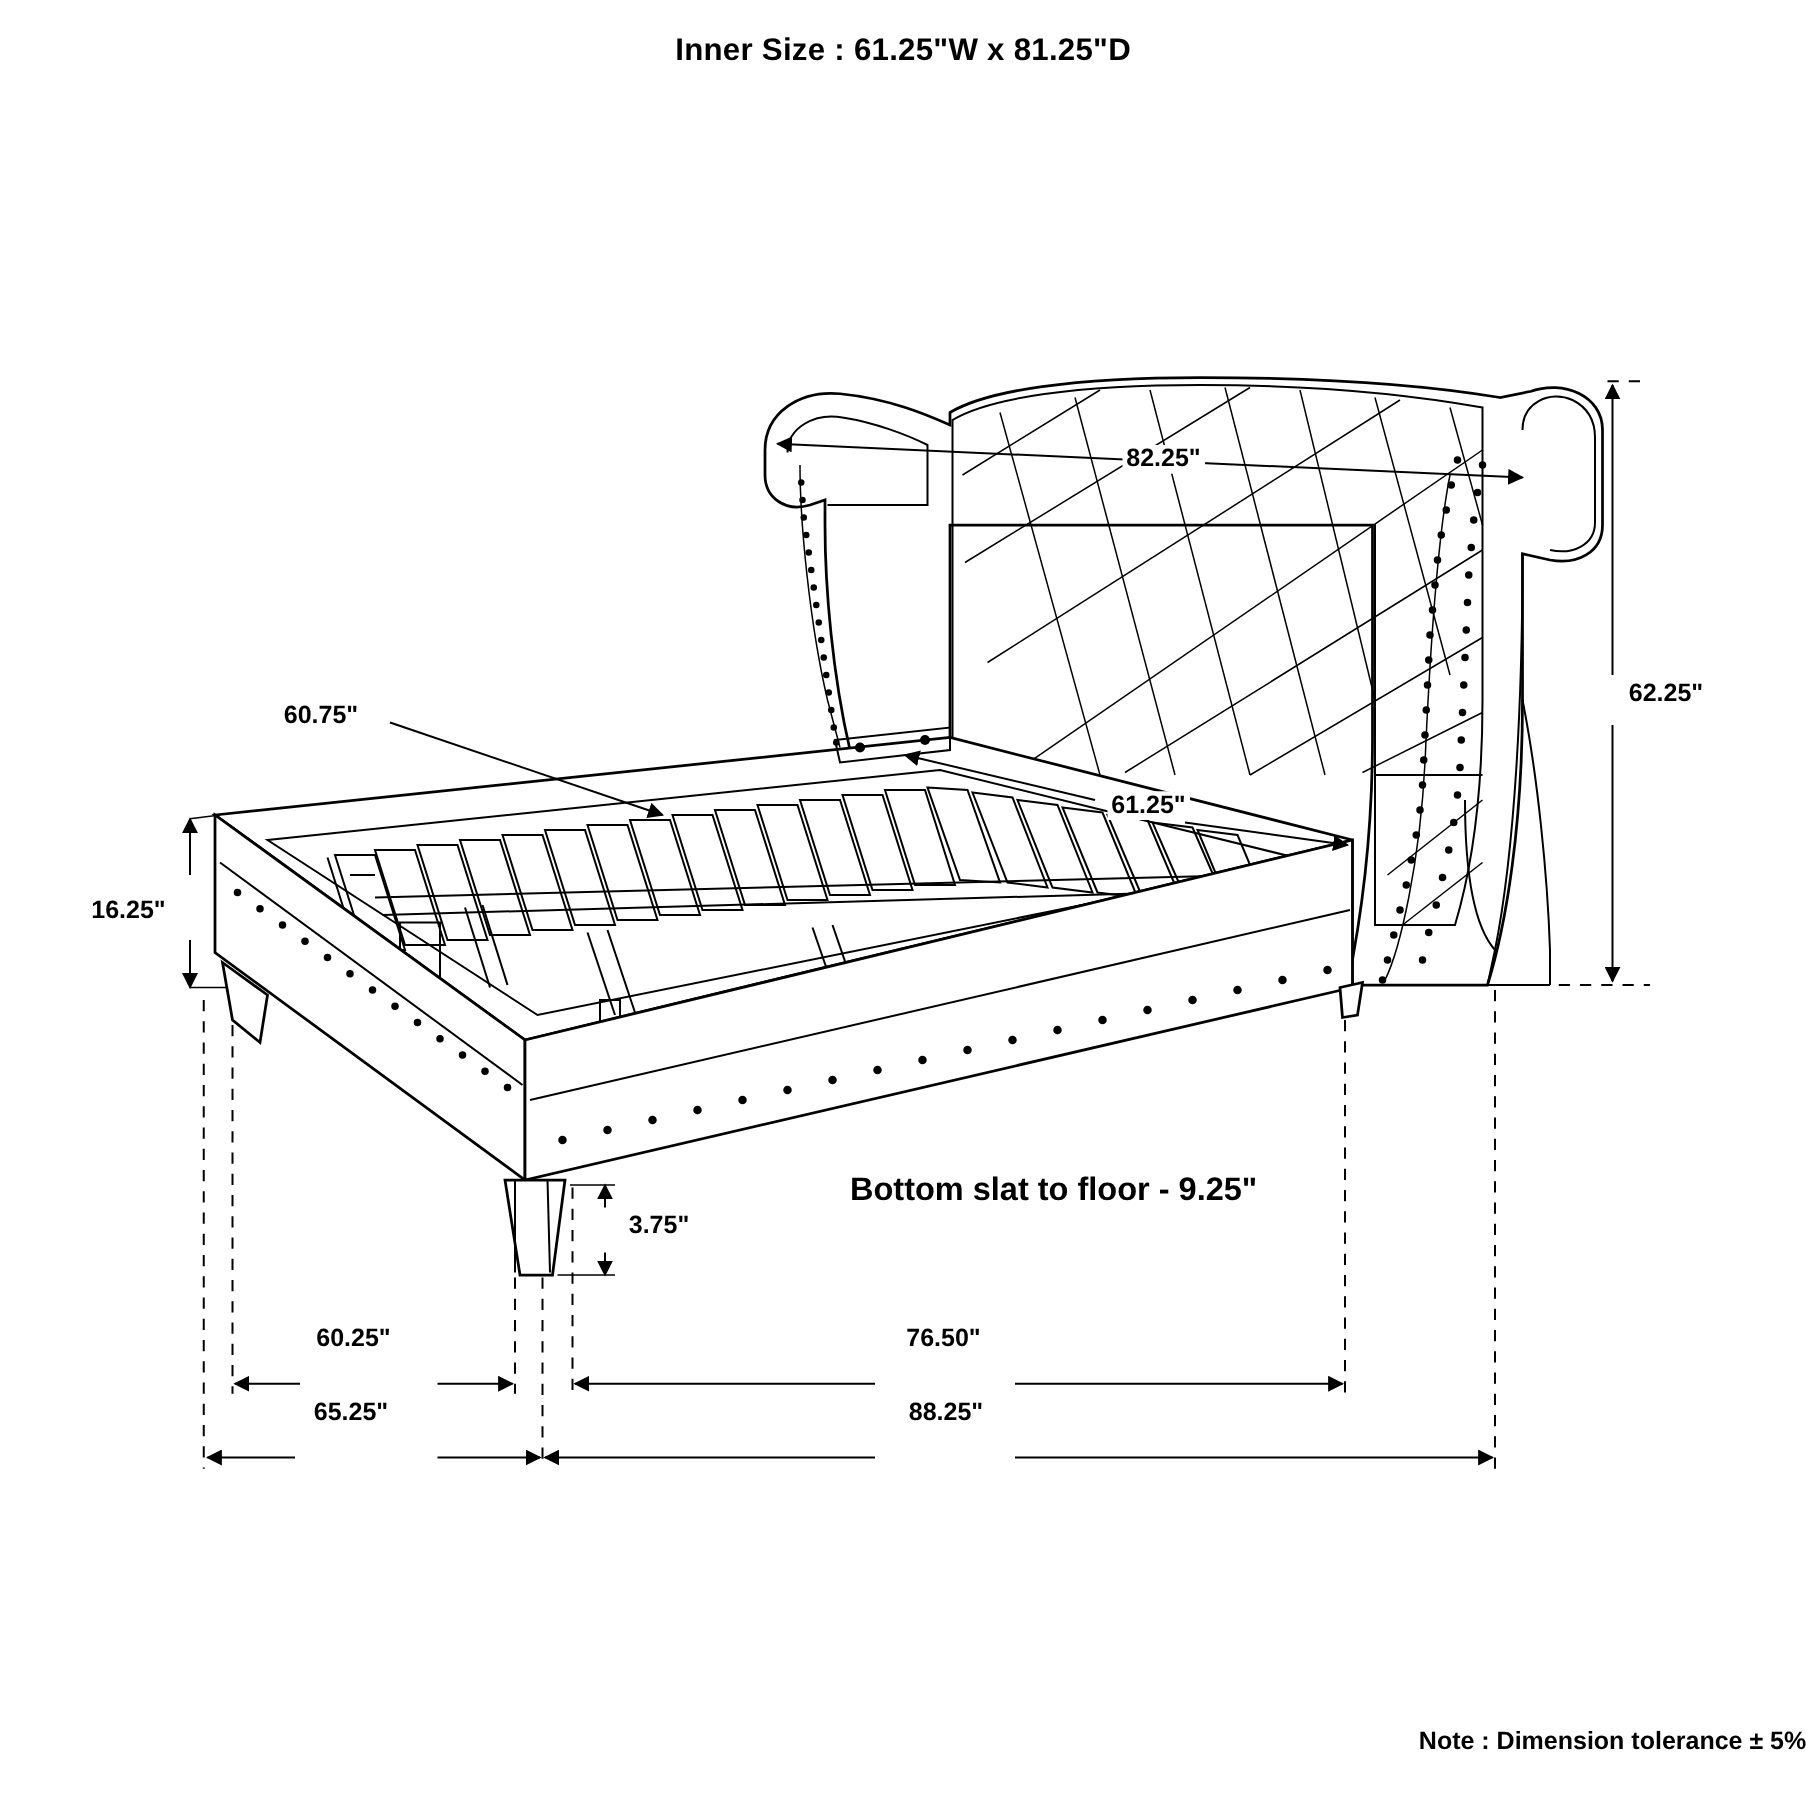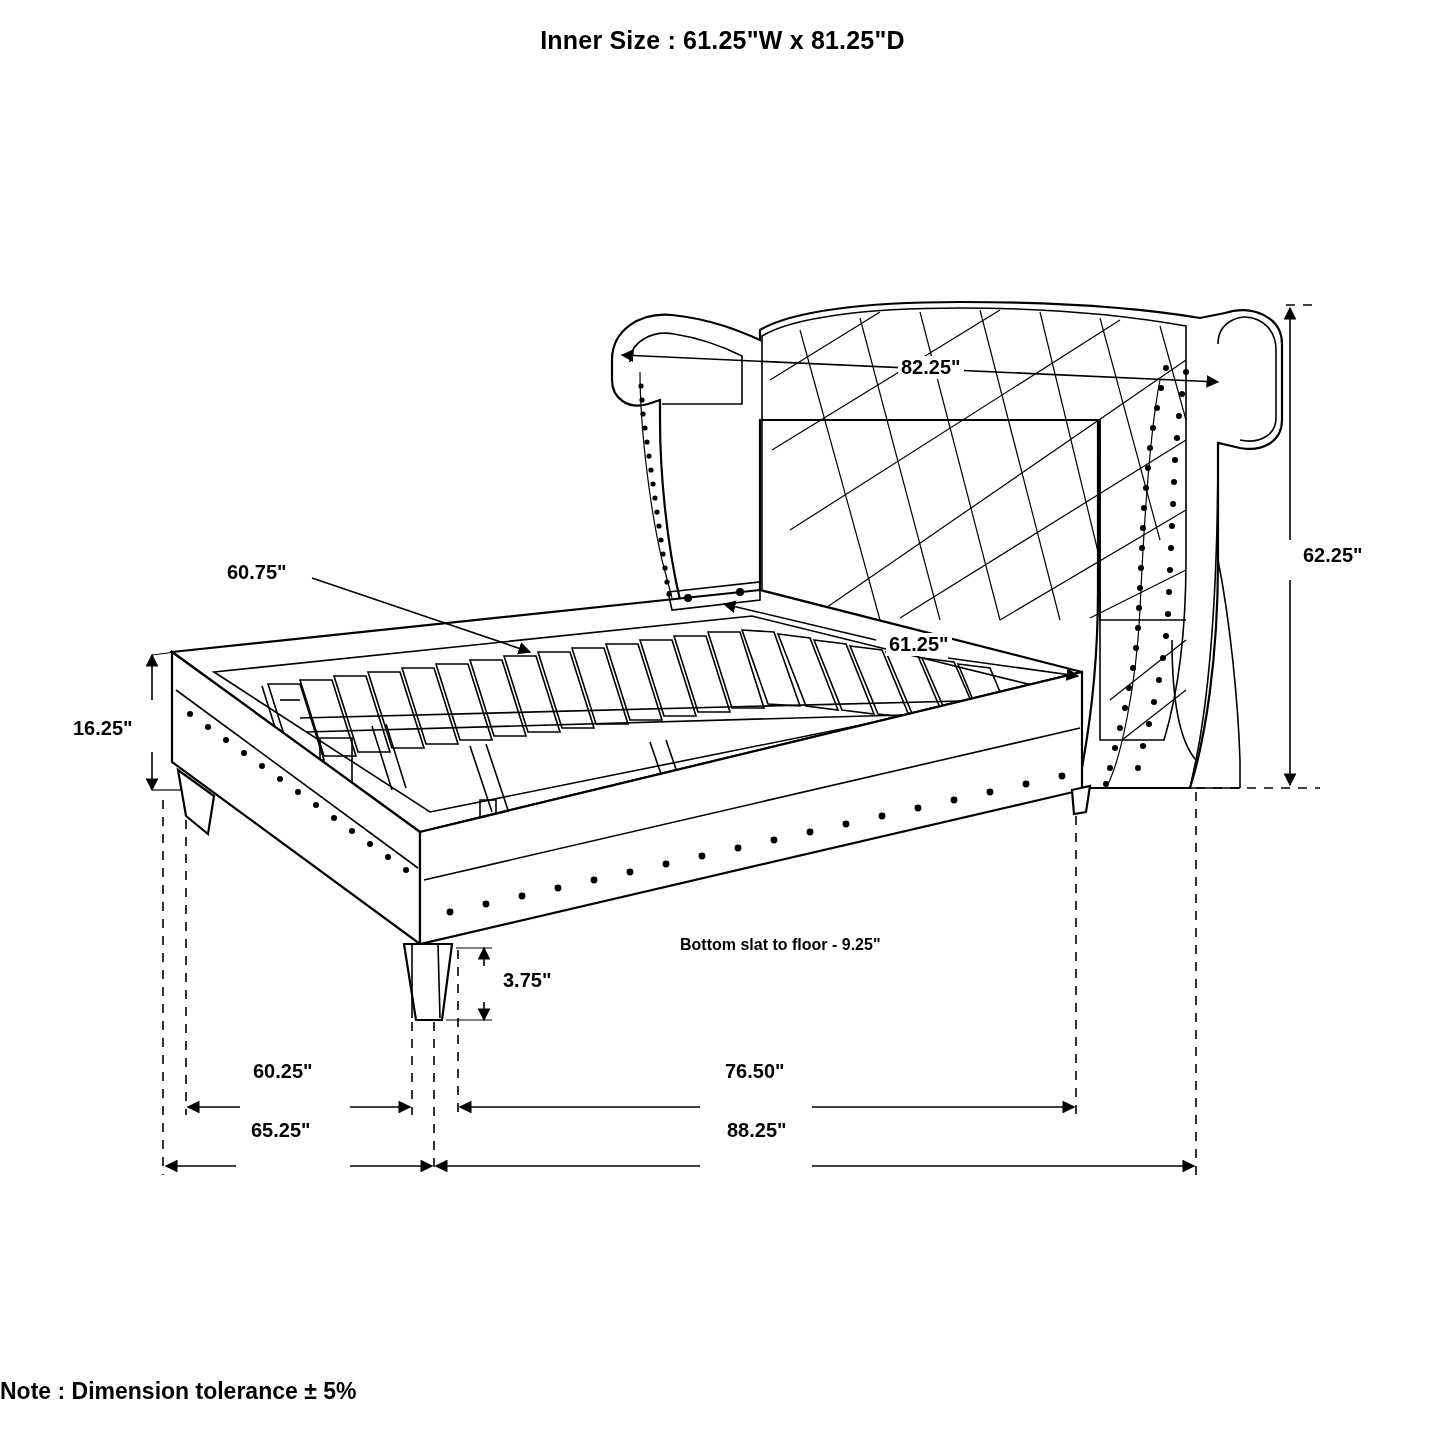--- a/index.html
+++ b/index.html
@@ -24,37 +24,37 @@
     font-size: 25px;
     font-weight: bold;
     color: #000;
     letter-spacing: 0.2px;
   }
   .note {
     position: absolute;
     bottom: 40px;
     left: 0;
     width: 1445px;
-    text-align: left;
-    font-size: 23px;
+    text-align: right;
+    font-size: 20px;
     font-weight: bold;
     color: #000;
   }
   .dim-label {
     position: absolute;
     font-size: 20px;
     font-weight: bold;
     color: #000;
     white-space: nowrap;
     background: #ffffff;
     padding: 0 3px;
   }
   .note-inline {
     position: absolute;
-    font-size: 16px;
+    font-size: 26px;
     font-weight: bold;
     color: #000;
     white-space: nowrap;
     text-align: center;
   }
   svg.drawing {
     position: absolute;
     top: 0;
     left: 0;
     width: 1445px;

